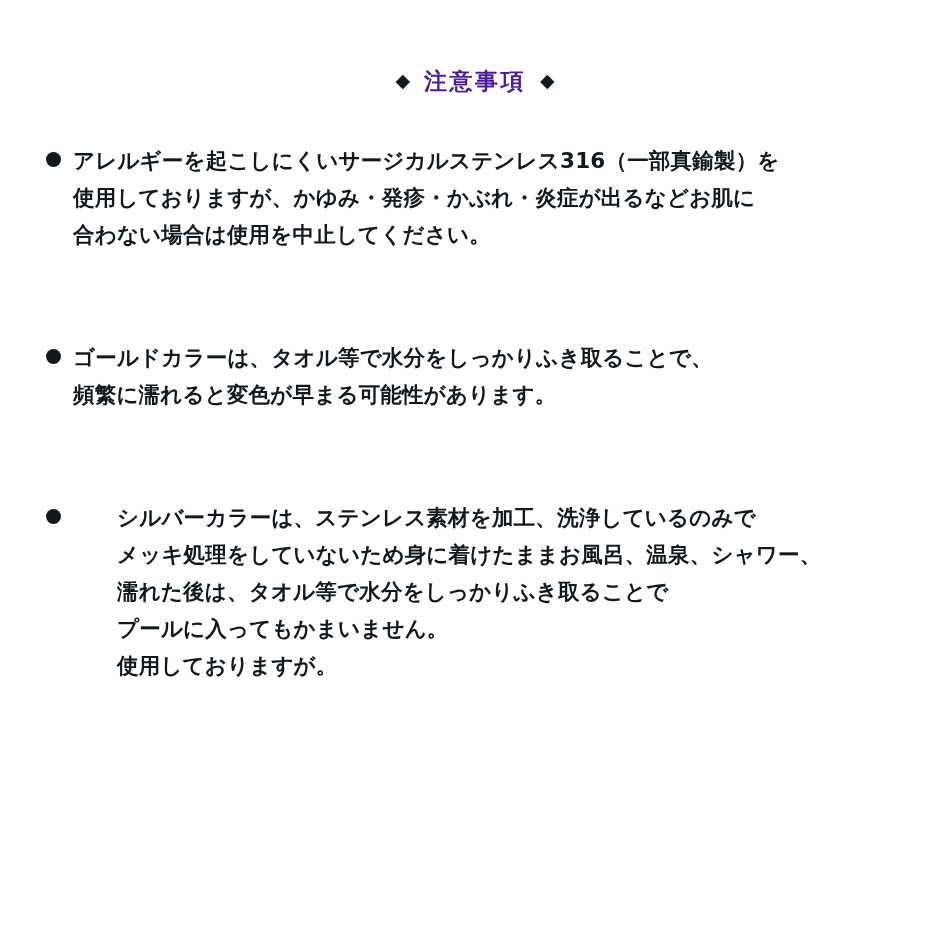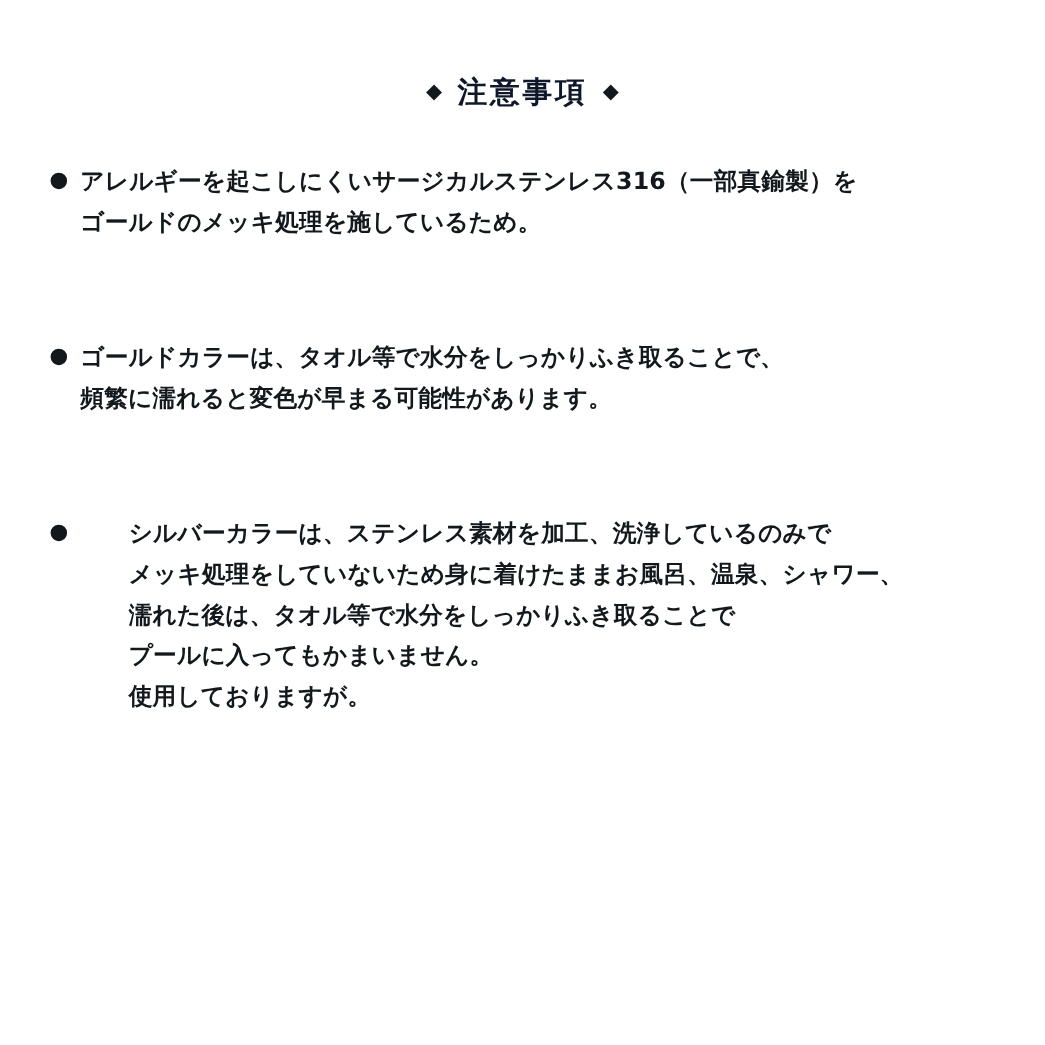--- a/index.html
+++ b/index.html
@@ -29,24 +29,24 @@
     margin-top: 10px;
     margin-bottom: 46px;
   }
   .title-diamond {
     font-size: 19px;
     line-height: 1;
     color: #12181c;
     transform: translateY(-1px);
   }
   .title-text {
-    font-size: 27px;
+    font-size: 23px;
     font-weight: 700;
     letter-spacing: 2.5px;
-    color: #0f172a;
+    color: #4c1d95;
     white-space: nowrap;
   }
   .notes {
     margin: 0;
     padding: 0;
     list-style: none;
   }
   .note-item {
     display: flex;
     align-items: flex-start;
@@ -86,21 +86,22 @@
     <span class="title-text">注意事項</span>
     <span class="title-diamond">◆</span>
   </div>
 
   <ul class="notes">
 
     <li class="note-item note-gap-1">
       <span class="bullet"></span>
       <div class="note-body">
         <div class="note-line">アレルギーを起こしにくいサージカルステンレス316（一部真鍮製）を</div>
-        <div class="note-line">ゴールドのメッキ処理を施しているため。</div>
+        <div class="note-line">使用しておりますが、かゆみ・発疹・かぶれ・炎症が出るなどお肌に</div>
+        <div class="note-line">合わない場合は使用を中止してください。</div>
       </div>
     </li>
 
     <li class="note-item note-gap-2">
       <span class="bullet"></span>
       <div class="note-body">
         <div class="note-line">ゴールドカラーは、タオル等で水分をしっかりふき取ることで、</div>
         <div class="note-line">頻繁に濡れると変色が早まる可能性があります。</div>
       </div>
     </li>

